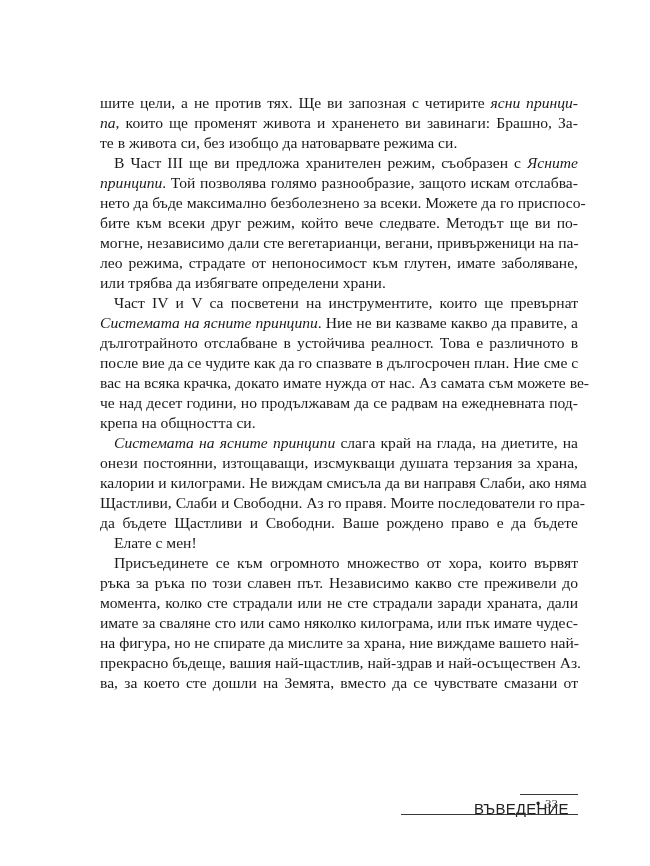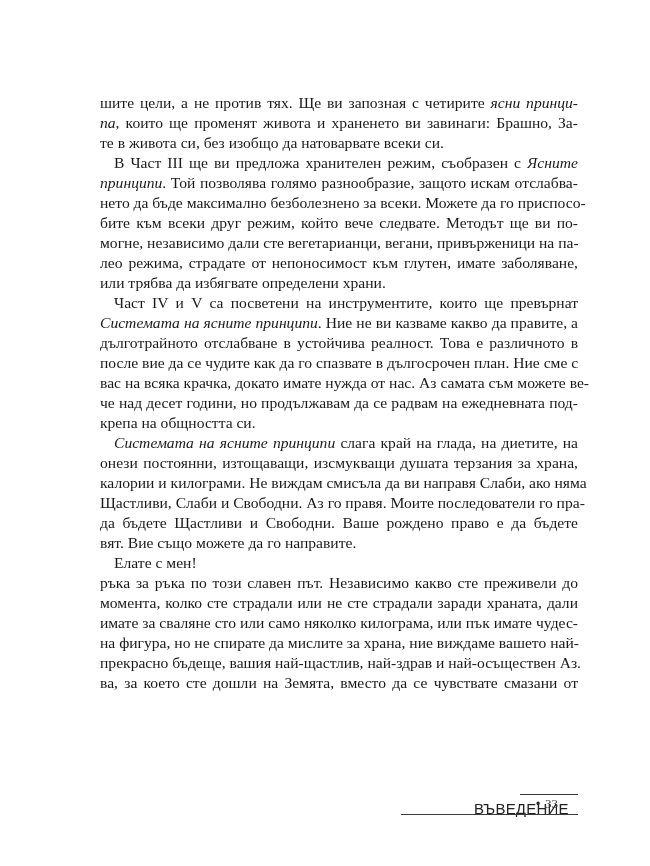--- a/index.html
+++ b/index.html
@@ -33,21 +33,21 @@
   }
 </style>
 </head>
 <body>
 
 <div class="page">
   <div class="body-text" id="body-text">
       <div>
         <span class="line"><span>шите цели, а не против тях. Ще ви запозная с четирите </span><span class="it">ясни принци-</span></span>
         <span class="line"><span class="it">па</span><span>, които ще променят живота и храненето ви завинаги: Брашно, За-</span></span>
-        <span class="line last"><span>те в живота си, без изобщо да натоварвате всеки си.</span></span>
+        <span class="line last"><span>те в живота си, без изобщо да натоварвате режима си.</span></span>
       </div>
       <div>
         <span class="line indent"><span>В Част III ще ви предложа хранителен режим, съобразен с </span><span class="it">Ясните</span></span>
         <span class="line"><span class="it">принципи</span><span>. Той позволява голямо разнообразие, защото искам отслабва-</span></span>
         <span class="line"><span>нето да бъде максимално безболезнено за всеки. Можете да го приспосо-</span></span>
         <span class="line"><span>бите към всеки друг режим, който вече следвате. Методът ще ви по-</span></span>
         <span class="line"><span>могне, независимо дали сте вегетарианци, вегани, привърженици на па-</span></span>
         <span class="line"><span>лео режима, страдате от непоносимост към глутен, имате заболяване,</span></span>
         <span class="line last"><span>или трябва да избягвате определени храни.</span></span>
       </div>
@@ -59,26 +59,26 @@
         <span class="line"><span>вас на всяка крачка, докато имате нужда от нас. Аз самата съм можете ве-</span></span>
         <span class="line"><span>че над десет години, но продължавам да се радвам на ежедневната под-</span></span>
         <span class="line last"><span>крепа на общността си.</span></span>
       </div>
       <div>
         <span class="line indent"><span class="it">Системата на ясните принципи</span><span> слага край на глада, на диетите, на</span></span>
         <span class="line"><span>онези постоянни, изтощаващи, изсмукващи душата терзания за храна,</span></span>
         <span class="line"><span>калории и килограми. Не виждам смисъла да ви направя Слаби, ако няма</span></span>
         <span class="line"><span>Щастливи, Слаби и Свободни. Аз го правя. Моите последователи го пра-</span></span>
         <span class="line"><span>да бъдете Щастливи и Свободни. Ваше рождено право е да бъдете</span></span>
-        <span class="line last"><span>вят. Вие също можете да го направите.</span></span>
       </div>
       <div>
         <span class="line indent last"><span>Елате с мен!</span></span>
       </div>
       <div>
+        <span class="line indent"><span>Присъединете се към огромното множество от хора, които вървят</span></span>
         <span class="line"><span>ръка за ръка по този славен път. Независимо какво сте преживели до</span></span>
         <span class="line"><span>момента, колко сте страдали или не сте страдали заради храната, дали</span></span>
         <span class="line"><span>имате за сваляне сто или само няколко килограма, или пък имате чудес-</span></span>
         <span class="line"><span>на фигура, но не спирате да мислите за храна, ние виждаме вашето най-</span></span>
         <span class="line"><span>прекрасно бъдеще, вашия най-щастлив, най-здрав и най-осъществен Аз.</span></span>
         <span class="line"><span>ва, за което сте дошли на Земята, вместо да се чувствате смазани от</span></span>
       </div>
     </div>
 
   <div class="footer-top-rule"></div>

